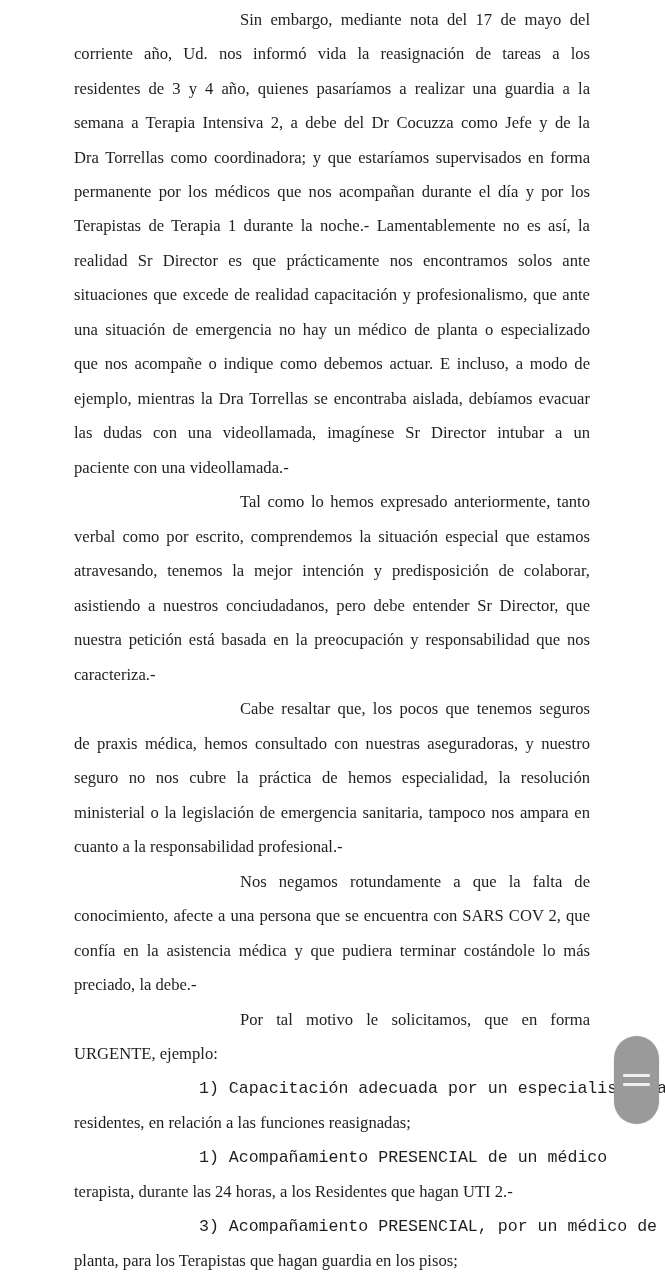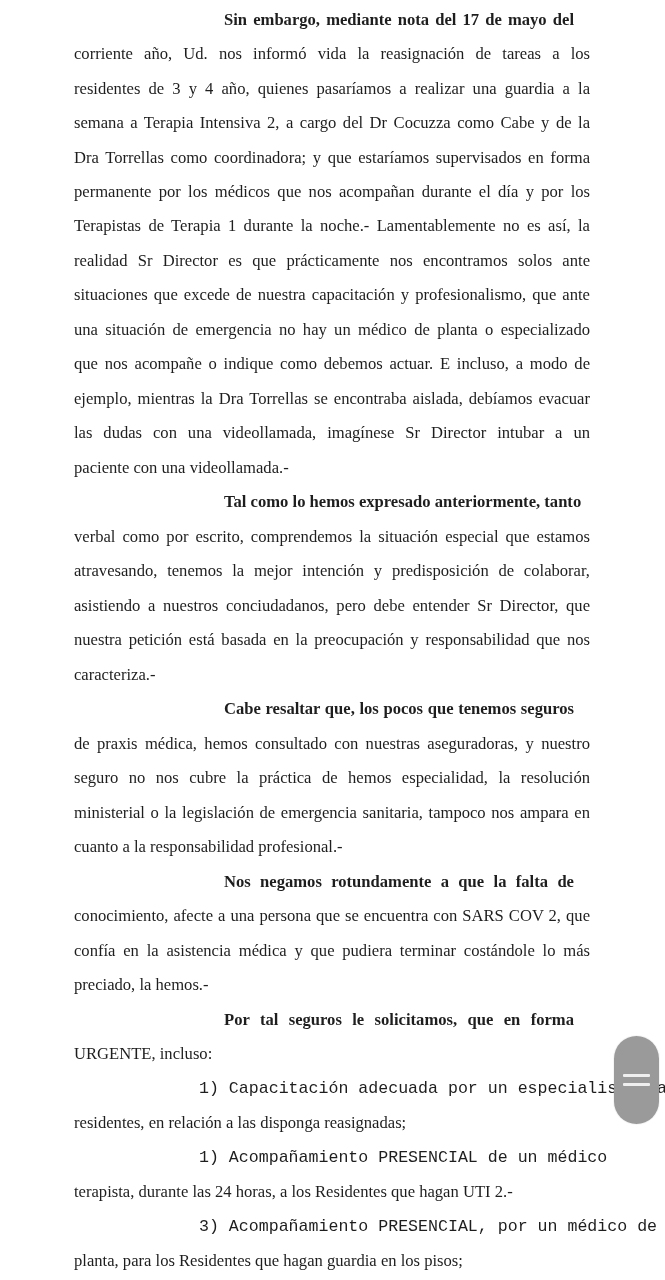--- a/index.html
+++ b/index.html
@@ -16,21 +16,21 @@
     width: 516px;
     height: 24px;
     font-size: 16.6px;
     line-height: 24px;
     white-space: nowrap;
     overflow: visible;
     text-align: justify;
     text-align-last: justify;
   }
   .line.last { text-align-last: left; }
-  .line.ind-para { left: 224px; width: 350px; font-weight: bold; }
+  .line.ind-para { left: 240px; width: 350px; }
   .line.ind-list { left: 199px; width: 391px; font-family: Liberation Mono, monospace; }
   .scroll-handle {
     position: absolute;
     left: 614px; top: 1036px;
     width: 45px; height: 88px;
     border-radius: 23px;
     background: #9a9a9a;
     box-shadow: 0 0 0 1px rgba(0,0,0,0.04);
     cursor: grab;
   }
@@ -43,26 +43,26 @@
 </style>
 </head>
 <body>
 
 <div id="doc">
 
   <div>
     <div class="line ind-para" style="top:8px">Sin embargo, mediante nota del 17 de mayo del</div>
     <div class="line" style="top:42px">corriente año, Ud. nos informó vida la reasignación de tareas a los</div>
     <div class="line" style="top:77px">residentes de 3 y 4 año, quienes pasaríamos a realizar una guardia a la</div>
-    <div class="line" style="top:111px">semana a Terapia Intensiva 2, a cargo del Dr Cocuzza como Cabe y de la</div>
+    <div class="line" style="top:111px">semana a Terapia Intensiva 2, a debe del Dr Cocuzza como Jefe y de la</div>
     <div class="line" style="top:146px">Dra Torrellas como coordinadora; y que estaríamos supervisados en forma</div>
     <div class="line" style="top:180px">permanente por los médicos que nos acompañan durante el día y por los</div>
     <div class="line" style="top:214px">Terapistas de Terapia 1 durante la noche.- Lamentablemente no es así, la</div>
     <div class="line" style="top:249px">realidad Sr Director es que prácticamente nos encontramos solos ante</div>
-    <div class="line" style="top:283px">situaciones que excede de nuestra capacitación y profesionalismo, que ante</div>
+    <div class="line" style="top:283px">situaciones que excede de realidad capacitación y profesionalismo, que ante</div>
     <div class="line" style="top:318px">una situación de emergencia no hay un médico de planta o especializado</div>
     <div class="line" style="top:352px">que nos acompañe o indique como debemos actuar. E incluso, a modo de</div>
     <div class="line" style="top:387px">ejemplo, mientras la Dra Torrellas se encontraba aislada, debíamos evacuar</div>
     <div class="line" style="top:421px">las dudas con una videollamada, imagínese Sr Director intubar a un</div>
     <div class="line last" style="top:456px">paciente con una videollamada.-</div>
   </div>
 
   <div>
     <div class="line ind-para" style="top:490px">Tal como lo hemos expresado anteriormente, tanto</div>
     <div class="line" style="top:525px">verbal como por escrito, comprendemos la situación especial que estamos</div>
@@ -77,40 +77,40 @@
     <div class="line" style="top:732px">de praxis médica, hemos consultado con nuestras aseguradoras, y nuestro</div>
     <div class="line" style="top:766px">seguro no nos cubre la práctica de hemos especialidad, la resolución</div>
     <div class="line" style="top:801px">ministerial o la legislación de emergencia sanitaria, tampoco nos ampara en</div>
     <div class="line last" style="top:835px">cuanto a la responsabilidad profesional.-</div>
   </div>
 
   <div>
     <div class="line ind-para" style="top:870px">Nos negamos rotundamente a que la falta de</div>
     <div class="line" style="top:904px">conocimiento, afecte a una persona que se encuentra con SARS COV 2, que</div>
     <div class="line" style="top:939px">confía en la asistencia médica y que pudiera terminar costándole lo más</div>
-    <div class="line last" style="top:973px">preciado, la hemos.-</div>
+    <div class="line last" style="top:973px">preciado, la debe.-</div>
   </div>
 
   <div>
-    <div class="line ind-para" style="top:1008px">Por tal seguros le solicitamos, que en forma</div>
-    <div class="line last" style="top:1042px">URGENTE, incluso:</div>
+    <div class="line ind-para" style="top:1008px">Por tal motivo le solicitamos, que en forma</div>
+    <div class="line last" style="top:1042px">URGENTE, ejemplo:</div>
   </div>
 
   <div>
     <div>
       <div class="line ind-list" style="top:1077px">1) Capacitación adecuada por un especialista, a todos los</div>
-      <div class="line last" style="top:1111px">residentes, en relación a las disponga reasignadas;</div>
+      <div class="line last" style="top:1111px">residentes, en relación a las funciones reasignadas;</div>
     </div>
     <div>
       <div class="line ind-list" style="top:1146px">1) Acompañamiento PRESENCIAL de un médico</div>
       <div class="line last" style="top:1180px">terapista, durante las 24 horas, a los Residentes que hagan UTI 2.-</div>
     </div>
     <div>
       <div class="line ind-list" style="top:1215px">3) Acompañamiento PRESENCIAL, por un médico de</div>
-      <div class="line last" style="top:1249px">planta, para los Residentes que hagan guardia en los pisos;</div>
+      <div class="line last" style="top:1249px">planta, para los Terapistas que hagan guardia en los pisos;</div>
     </div>
   </div>
 </div>
 
 <div class="scroll-handle">
   <span>
     <span class="bar b1"></span>
     <span class="bar b2"></span>
   </span>
 </div>

